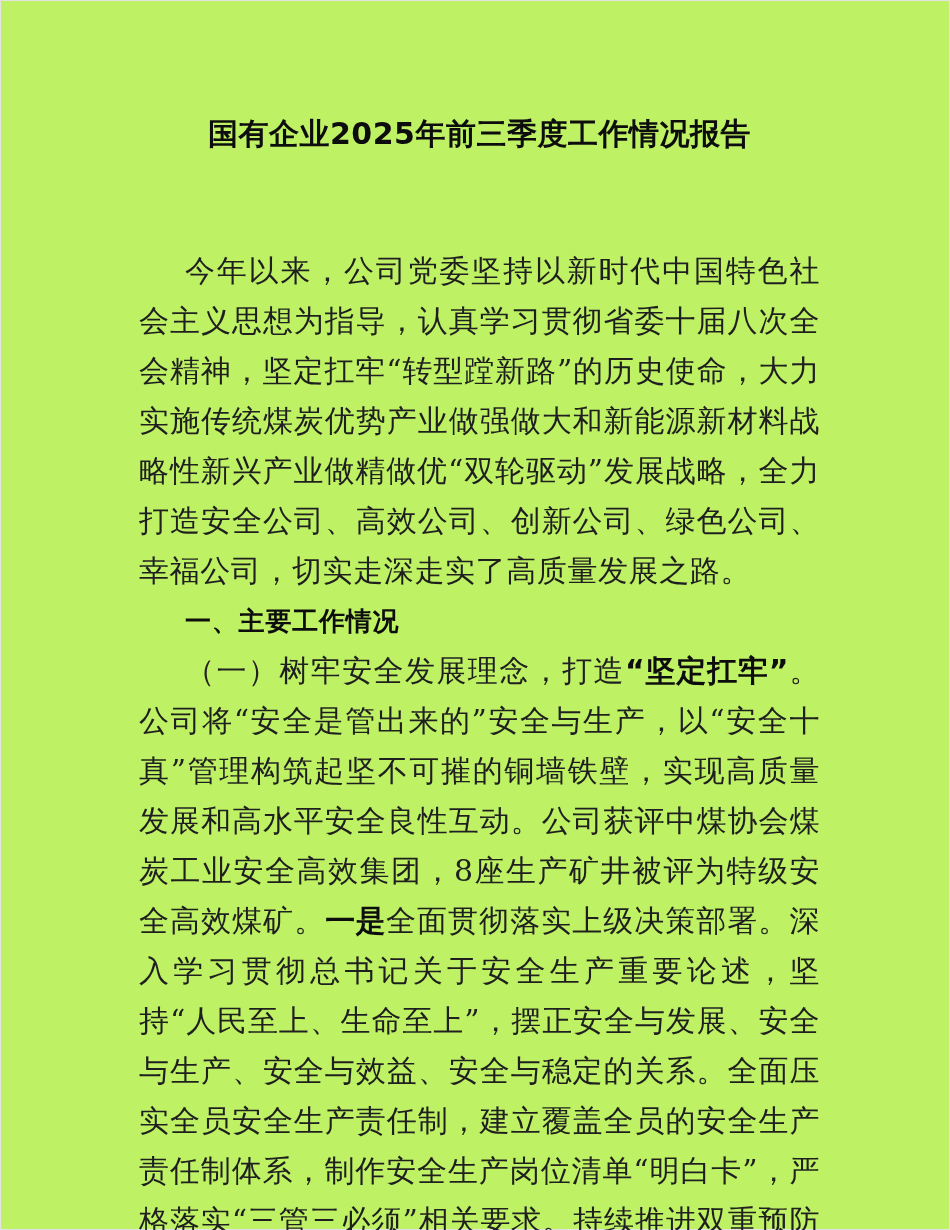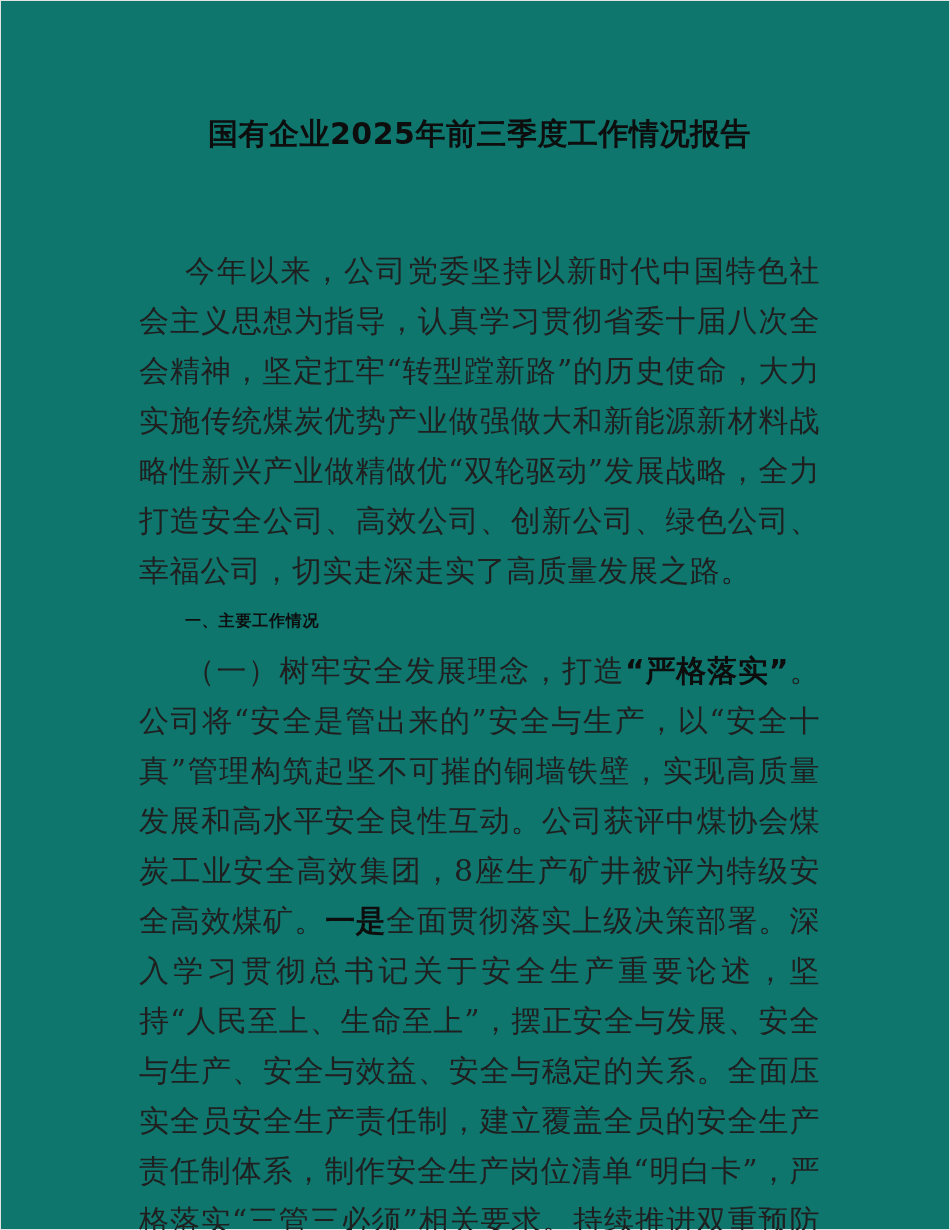--- a/index.html
+++ b/index.html
@@ -4,21 +4,21 @@
 <style>
   html, body {
     margin: 0;
     padding: 0;
     background: #ffffff;
   }
   .page {
     position: relative;
     width: 950px;
     height: 1230px;
-    background: #0f766e;
+    background: #bef264;
     box-sizing: border-box;
     overflow: hidden;
     font-family: "DejaVu Serif", "Liberation Serif", serif;
     color: #1a1a1a;
   }
   .page-border {
     position: absolute;
     left: 0; top: 0;
     width: 950px;
     height: 1230px;
@@ -68,21 +68,21 @@
     text-indent: 46px;
     color: #1f1f1f;
     letter-spacing: 0.6px;
   }
 
   h2.section-heading {
     margin: 0;
     padding: 0;
     font-family: "DejaVu Sans", "Liberation Sans", sans-serif;
     font-weight: 700;
-    font-size: 16px;
+    font-size: 26px;
     line-height: 50px;
     text-indent: 46px;
     letter-spacing: 0.8px;
     color: #0d0d0d;
   }
 
   
   .hei {
     font-family: "DejaVu Sans", "Liberation Sans", sans-serif;
     font-weight: 700;
@@ -100,18 +100,18 @@
   <div class="content">
 
     <h1 class="doc-title">国有企业2025年前三季度工作情况报告</h1>
 
     <div class="body-block" style="top:246px;">
 
       <p class="para">今年以来，公司党委坚持以新时代中国特色社会主义思想为指导，认真学习贯彻省委十届八次全会精神，坚定扛牢“转型蹚新路”的历史使命，大力实施传统煤炭优势产业做强做大和新能源新材料战略性新兴产业做精做优“双轮驱动”发展战略，全力打造安全公司、高效公司、创新公司、绿色公司、幸福公司，切实走深走实了高质量发展之路。</p>
 
       <h2 class="section-heading">一、主要工作情况</h2>
 
-      <p class="para"><span>（一）树牢安全发展理念，打造</span><span class="hei">“严格落实”</span><span>。公司将“安全是管出来的”安全与生产，以“安全十真”管理构筑起坚不可摧的铜墙铁壁，实现高质量发展和高水平安全良性互动。公司获评中煤协会煤炭工业安全高效集团，8座生产矿井被评为特级安全高效煤矿。</span><span class="hei">一是</span><span>全面贯彻落实上级决策部署。深入学习贯彻总书记关于安全生产重要论述，坚持“人民至上、生命至上”，摆正安全与发展、安全与生产、安全与效益、安全与稳定的关系。全面压实全员安全生产责任制，建立覆盖全员的安全生产责任制体系，制作安全生产岗位清单“明白卡”，严格落实“三管三必须”相关要求。持续推进双重预防机制建</span></p>
+      <p class="para"><span>（一）树牢安全发展理念，打造</span><span class="hei">“坚定扛牢”</span><span>。公司将“安全是管出来的”安全与生产，以“安全十真”管理构筑起坚不可摧的铜墙铁壁，实现高质量发展和高水平安全良性互动。公司获评中煤协会煤炭工业安全高效集团，8座生产矿井被评为特级安全高效煤矿。</span><span class="hei">一是</span><span>全面贯彻落实上级决策部署。深入学习贯彻总书记关于安全生产重要论述，坚持“人民至上、生命至上”，摆正安全与发展、安全与生产、安全与效益、安全与稳定的关系。全面压实全员安全生产责任制，建立覆盖全员的安全生产责任制体系，制作安全生产岗位清单“明白卡”，严格落实“三管三必须”相关要求。持续推进双重预防机制建</span></p>
 
     </div>
 
   </div>
 </div>
 
 </body></html>

